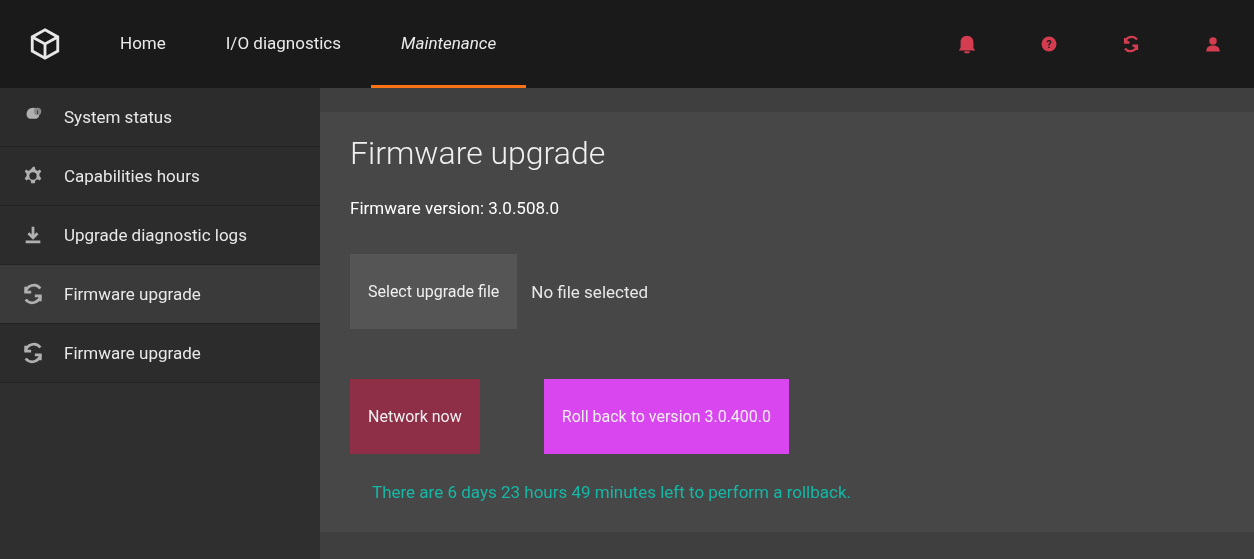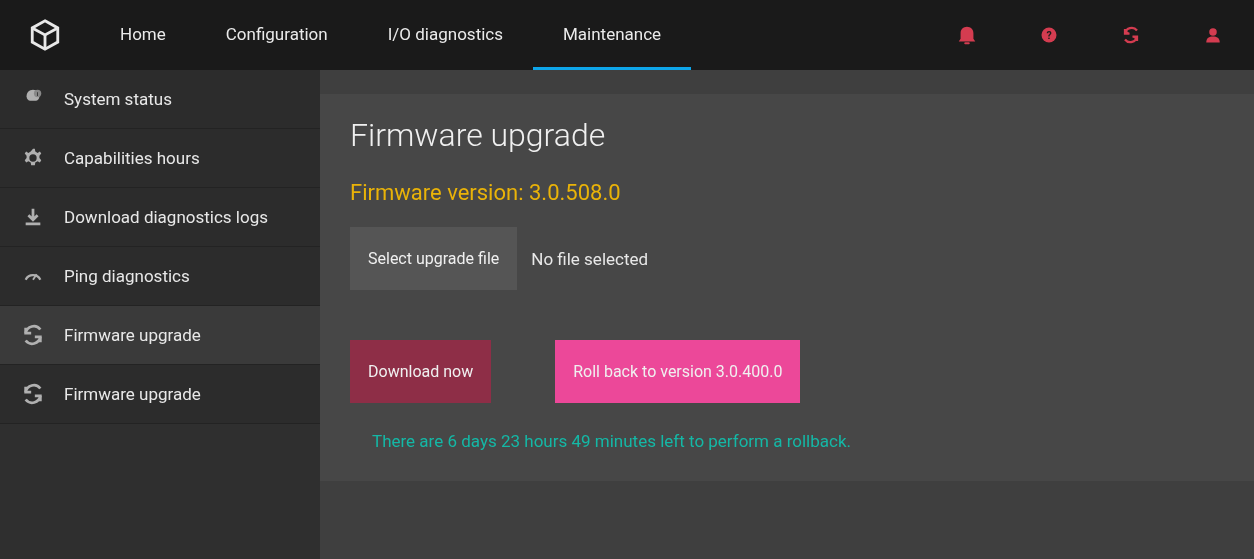--- a/index.html
+++ b/index.html
@@ -5,21 +5,21 @@
   * { box-sizing: border-box; margin: 0; padding: 0; }
   body {
     font-family: -apple-system, BlinkMacSystemFont, "Segoe UI", Roboto, sans-serif;
     background: #3f3f3f;
     color: #e8e8e8;
     width: 1254px;
     height: 559px;
     overflow: hidden;
   }
   .topbar {
-    height: 70px;
+    height: 88px;
     background: #1a1a1a;
     display: flex;
     align-items: stretch;
   }
   .logo {
     width: 90px;
     display: flex;
     align-items: center;
     justify-content: center;
   }
@@ -31,21 +31,22 @@
   .nav-item {
     display: flex;
     align-items: center;
     padding: 0 30px;
     color: #eaeaea;
     font-size: 17px;
     cursor: pointer;
     border-bottom: 3px solid transparent;
   }
   .nav-item.active {
-    border-bottom: 3px solid #0ea5e9;
+    border-bottom: 3px solid #f97316;
+    font-style: italic;
   }
   .top-icons {
     display: flex;
     align-items: center;
     gap: 0;
   }
   .top-icon {
     width: 82px;
     height: 100%;
     display: flex;
@@ -99,46 +100,46 @@
   .page-title {
     font-size: 32px;
     font-weight: 300;
     color: #f0f0f0;
     padding: 22px 30px 26px 30px;
   }
   .content {
     padding: 0 30px;
   }
   .fw-version {
-    font-size: 22px;
-    color: #eab308;
-    margin-bottom: 22px;
+    font-size: 17px;
+    color: #ffffff;
+    margin-bottom: 36px;
   }
   .file-row {
     display: flex;
     align-items: center;
     gap: 14px;
     margin-bottom: 50px;
   }
   .btn {
     border: none;
-    padding: 22px 18px;
+    padding: 28px 18px;
     font-size: 16px;
     cursor: pointer;
     color: #f0f0f0;
     font-family: inherit;
   }
   .btn-grey {
     background: #555;
   }
   .btn-dark-red {
     background: #8e2e47;
   }
   .btn-red {
-    background: #ec4899;
+    background: #d946ef;
   }
   .action-row {
     display: flex;
     align-items: center;
     gap: 64px;
     margin-bottom: 28px;
   }
   .file-status {
     font-size: 17px;
     color: #e8e8e8;
@@ -158,23 +159,20 @@
       <path d="M12 2 L21 7 L21 17 L12 22 L3 17 L3 7 Z"></path>
       <path d="M3 7 L12 12 L21 7"></path>
       <path d="M12 12 L12 22"></path>
     </svg>
   </div>
   <div class="nav">
     <div class="nav-item">
         <span>Home</span>
       </div>
     <div class="nav-item">
-        <span>Configuration</span>
-      </div>
-    <div class="nav-item">
         <span>I/O diagnostics</span>
       </div>
     <div class="nav-item active">
         <span>Maintenance</span>
       </div>
   </div>
   <div class="top-icons">
     <div class="top-icon">
       <svg width="22" height="22" viewBox="0 0 24 24" fill="#d43c50">
         <path d="M12 3 C8 3 5 6 5 10 L5 16 L3 19 L21 19 L19 16 L19 10 C19 6 16 3 12 3 Z"></path>
@@ -224,30 +222,21 @@
       </span>
       <span>Capabilities hours</span>
     </div>
     <div class="sidebar-item">
       <span class="icon">
         <svg width="22" height="22" viewBox="0 0 24 24" fill="#b0b0b0">
             <path d="M12 3 L12 13 M7 10 L12 15 L17 10" stroke="#b0b0b0" stroke-width="3" fill="none"></path>
             <path d="M4 18 L20 18 L20 21 L4 21 Z"></path>
           </svg>
       </span>
-      <span>Download diagnostics logs</span>
-    </div>
-    <div class="sidebar-item">
-      <span class="icon">
-        <svg width="22" height="22" viewBox="0 0 24 24" fill="none" stroke="#b0b0b0" stroke-width="2.5">
-            <path d="M4 16 A9 9 0 0 1 20 16"></path>
-            <path d="M12 16 L16 10" stroke-width="2"></path>
-          </svg>
-      </span>
-      <span>Ping diagnostics</span>
+      <span>Upgrade diagnostic logs</span>
     </div>
     <div class="sidebar-item active">
       <span class="icon">
         <svg width="22" height="22" viewBox="0 0 24 24" fill="none" stroke="#b0b0b0" stroke-width="3">
             <path d="M20 6 A9 9 0 0 0 4 10"></path>
             <path d="M4 18 A9 9 0 0 0 20 14"></path>
             <polyline points="4,4 4,10 10,10"></polyline>
             <polyline points="20,20 20,14 14,14"></polyline>
           </svg>
       </span>
@@ -272,20 +261,20 @@
       <div class="content">
         <div class="fw-version">
           <span>Firmware version:</span>
           <span>3.0.508.0</span>
         </div>
         <div class="file-row">
           <button class="btn btn-grey">Select upgrade file</button>
           <span class="file-status">No file selected</span>
         </div>
         <div class="action-row">
-          <button class="btn btn-dark-red">Download now</button>
+          <button class="btn btn-dark-red">Network now</button>
           <button class="btn btn-red">Roll back to version 3.0.400.0</button>
         </div>
         <div class="rollback-info">There are 6 days 23 hours 49 minutes left to perform a rollback.</div>
       </div>
     </div>
   </div>
 </div>
 
 </body></html>

